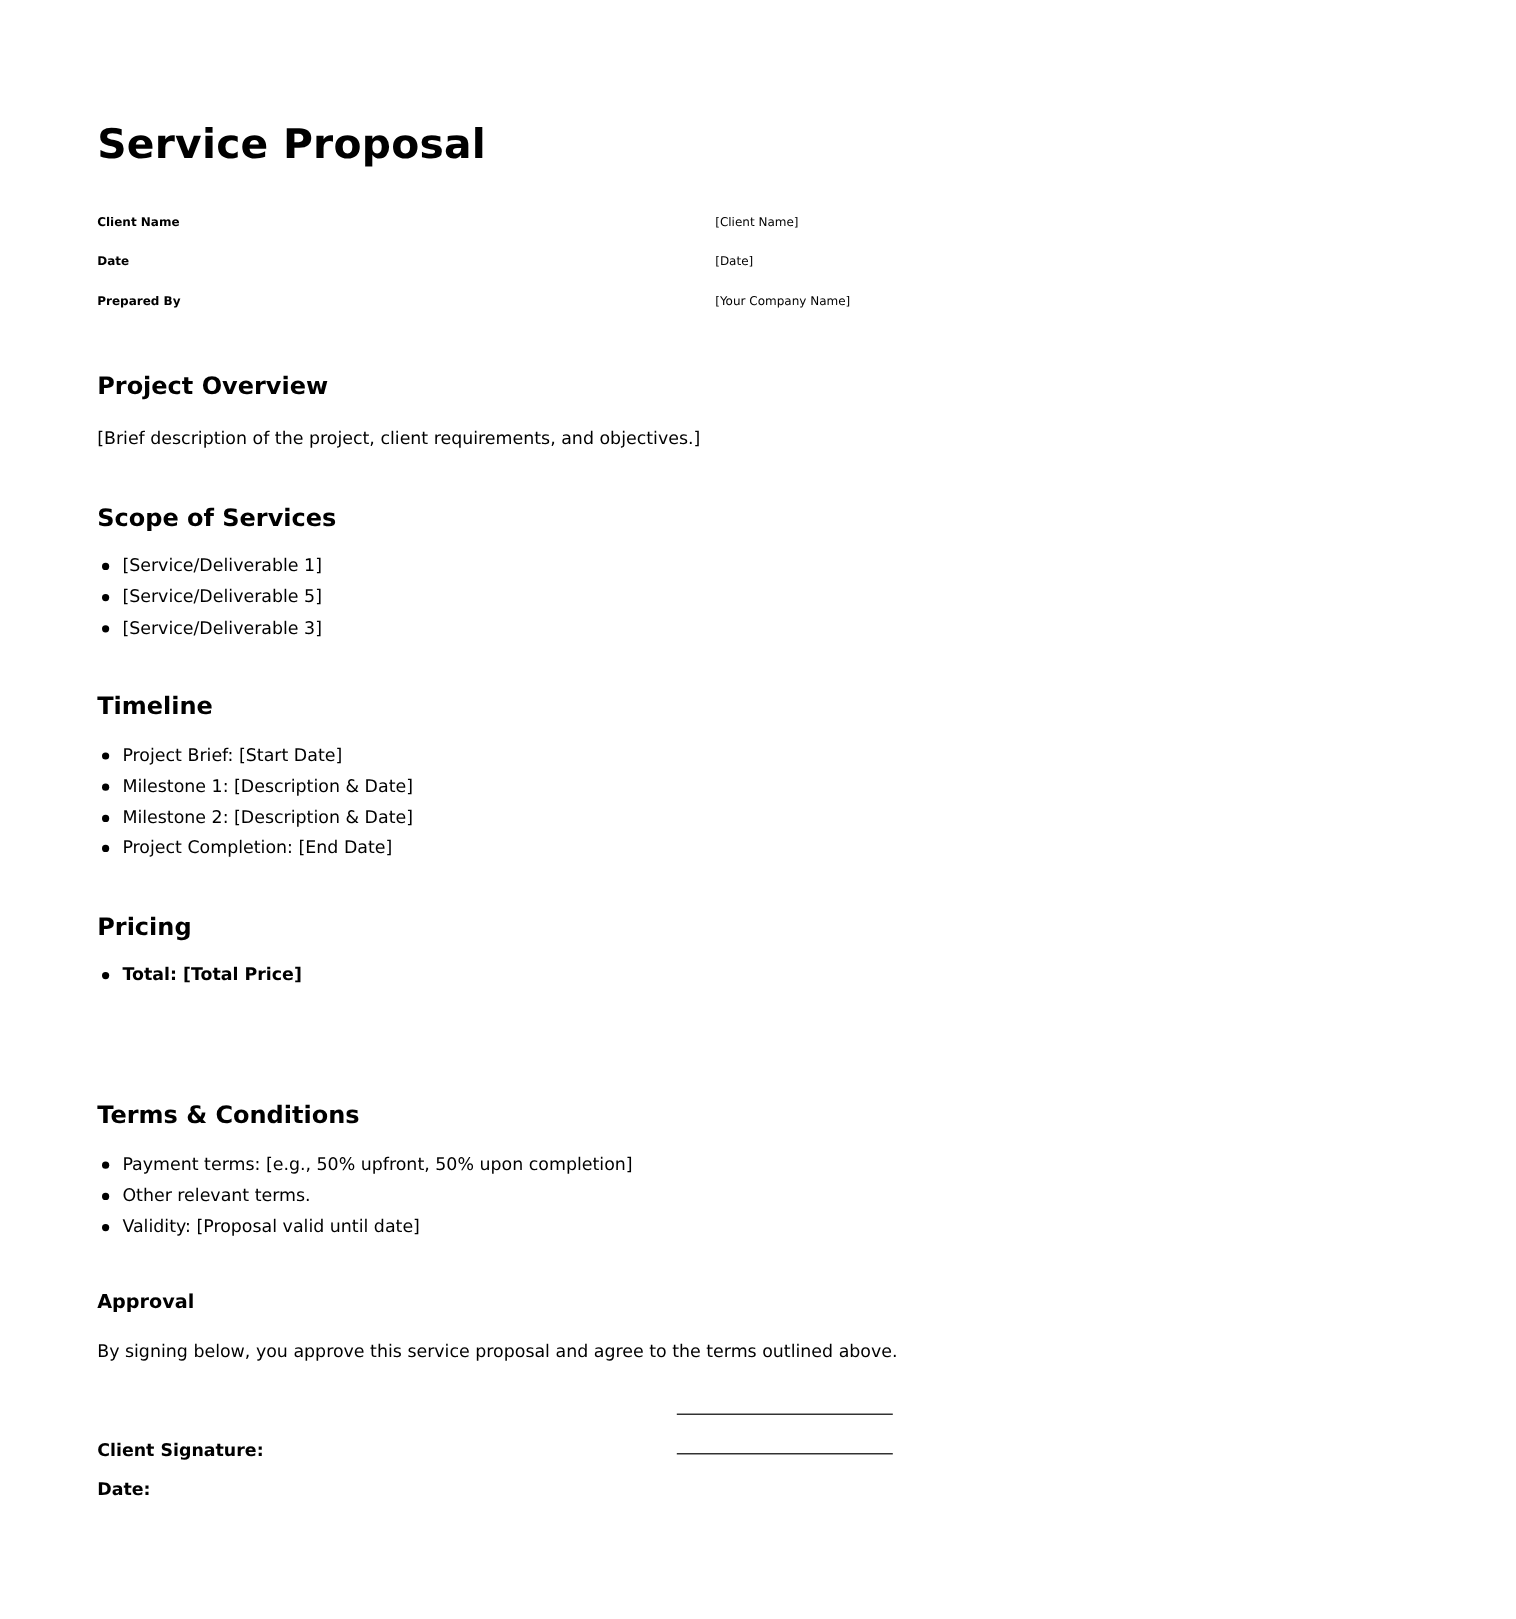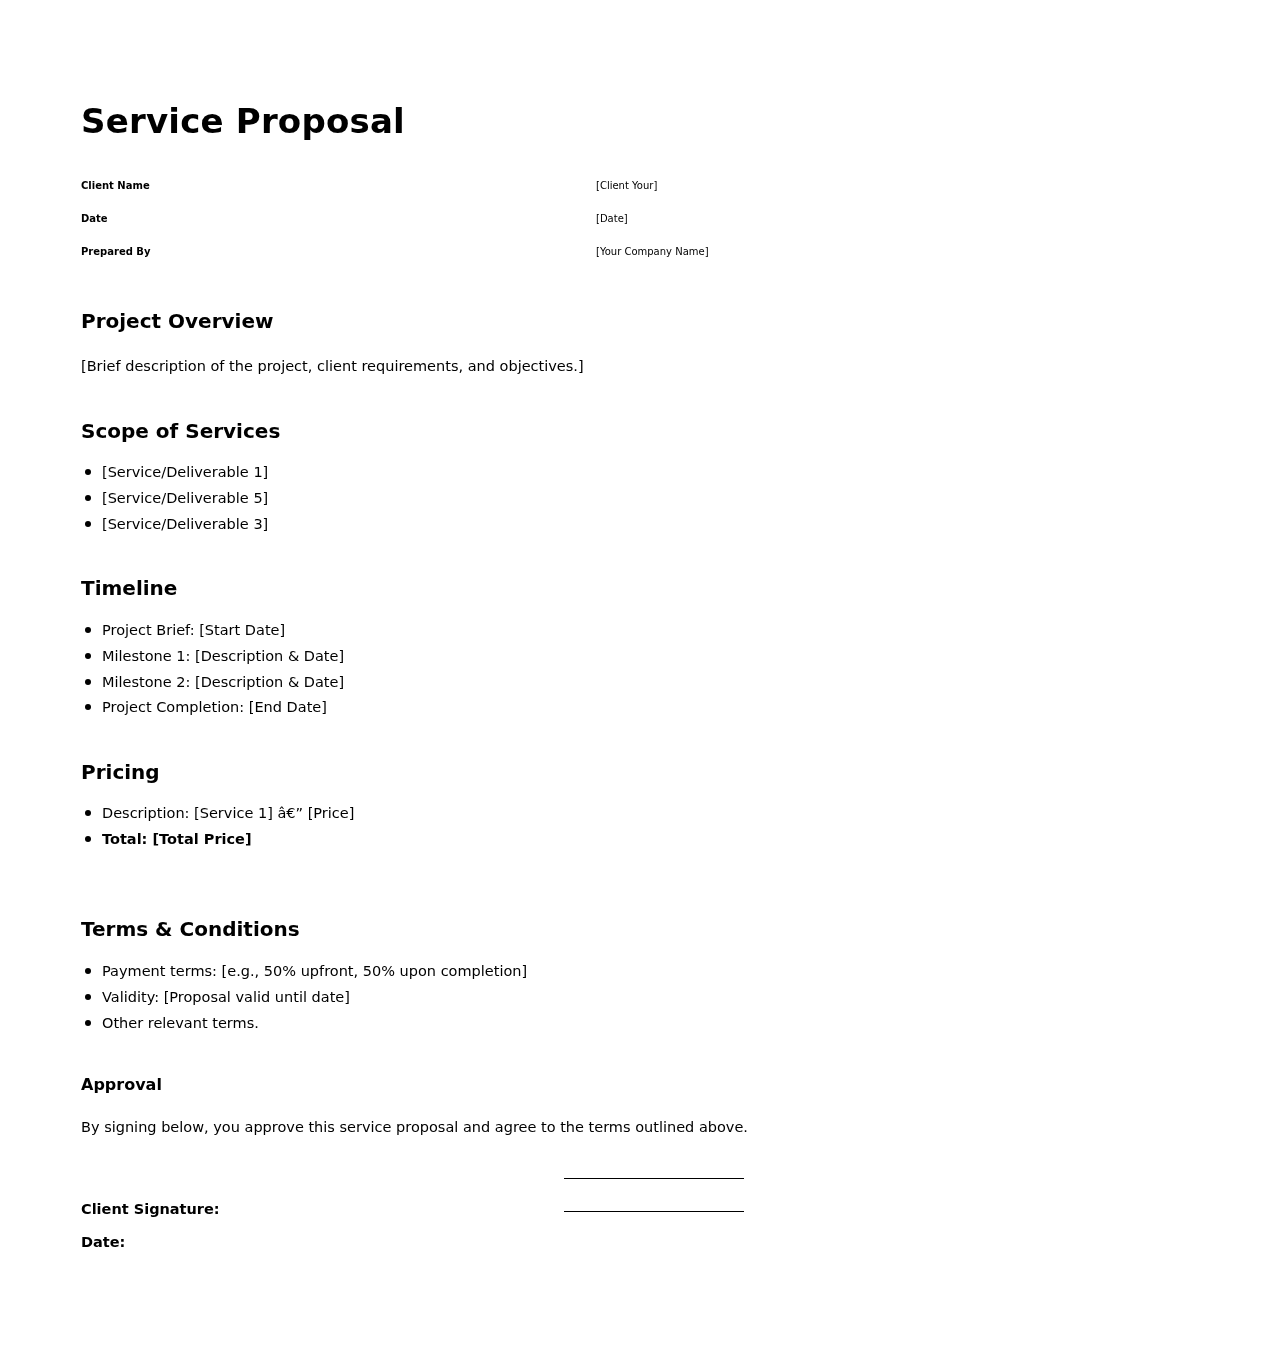--- a/index.html
+++ b/index.html
@@ -38,21 +38,21 @@
   .sig-line { position: absolute; left: 483px; top: 16px; width: 180px; height: 0; border-bottom: 1.3px solid #000; }
 </style>
 </head>
 <body>
 
 <div class="page">
   <h1>Service Proposal</h1>
 
   <div class="info-row" style="top:175px;">
     <span class="info-label">Client Name</span>
-    <span class="info-value">[Client Your]</span>
+    <span class="info-value">[Client Name]</span>
   </div>
   <div class="info-row" style="top:208px;">
     <span class="info-label">Date</span>
     <span class="info-value">[Date]</span>
   </div>
   <div class="info-row" style="top:241px;">
     <span class="info-label">Prepared By</span>
     <span class="info-value">[Your Company Name]</span>
   </div>
 
@@ -69,29 +69,28 @@
   <h2 style="top:574px;">Timeline</h2>
   <ul style="top:619px;">
     <li>Project Brief: [Start Date]</li>
     <li>Milestone 1: [Description &amp; Date]</li>
     <li>Milestone 2: [Description &amp; Date]</li>
     <li>Project Completion: [End Date]</li>
   </ul>
 
   <h2 style="top:758px;">Pricing</h2>
   <ul style="top:802px;">
-    <li>Description: [Service 1] â€” [Price]</li>
     <li class="bold">Total: [Total Price]</li>
   </ul>
 
   <h2 style="top:915px;">Terms &amp; Conditions</h2>
   <ul style="top:960px;">
     <li>Payment terms: [e.g., 50% upfront, 50% upon completion]</li>
+    <li>Other relevant terms.</li>
     <li>Validity: [Proposal valid until date]</li>
-    <li>Other relevant terms.</li>
   </ul>
 
   <h3 style="top:1073px;">Approval</h3>
   <p class="body" style="top:1116px;">By signing below, you approve this service proposal and agree to the terms outlined above.</p>
 
   <div class="sig-row" style="top:1162px;">
     <span class="sig-label">Client Signature:</span>
     <span class="sig-line"></span>
   </div>
   <div class="sig-row" style="top:1195px;">

